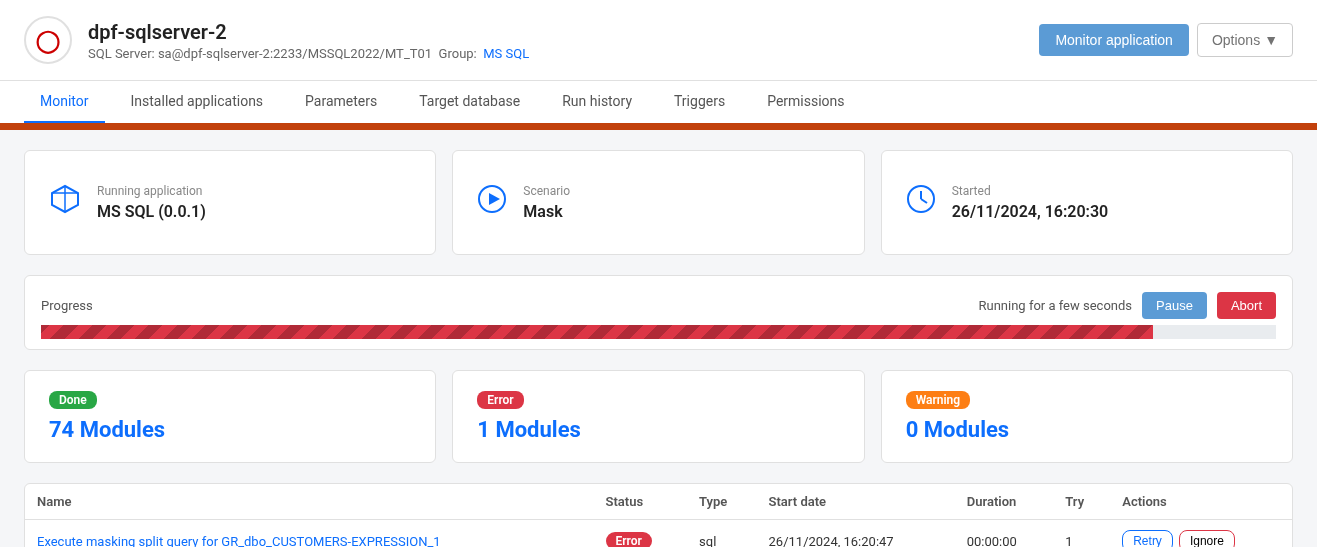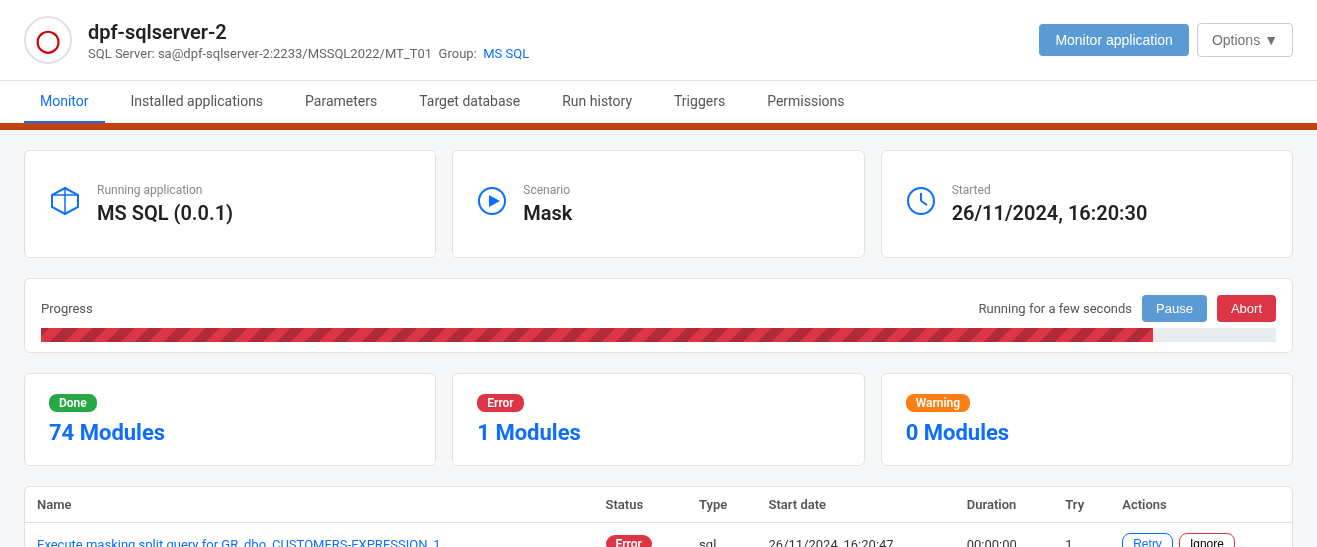--- a/index.html
+++ b/index.html
@@ -19,21 +19,21 @@
     .tabs { background: #fff; padding: 0 24px; border-bottom: 7px solid #c2410c; display: flex; gap: 10px; }
     .tab { padding: 12px 16px; cursor: pointer; font-size: 14px; color: #555; border-bottom: 2px solid transparent; text-decoration: none; display: inline-block; }
     .tab.active { color: #0d6efd; border-bottom: 2px solid #0d6efd; }
 
     .content { padding: 20px 24px; }
 
     .cards-row { display: flex; gap: 16px; margin-bottom: 20px; }
     .card { background: #fff; border-radius: 6px; border: 1px solid #e0e0e0; padding: 32px 24px; flex: 1; display: flex; align-items: center; gap: 16px; }
     .card-icon { font-size: 28px; color: #0d6efd; }
     .card-label { font-size: 12px; color: #888; margin-bottom: 4px; }
-    .card-value { font-size: 20px; font-weight: 600; color: #222; }
+    .card-value { font-size: 16px; font-weight: 600; color: #222; }
     .progress-label { font-size: 13px; color: #555; }
     .progress-status { font-size: 13px; color: #555; }
     .btn-pause { background: #5b9bd5; color: #fff; border: none; padding: 6px 14px; border-radius: 4px; cursor: pointer; font-size: 13px; }
     .btn-abort { background: #dc3545; color: #fff; border: none; padding: 6px 14px; border-radius: 4px; cursor: pointer; font-size: 13px; }
     .progress-bar-container { width: 100%; height: 14px; background: #e9ecef; border-radius: 0; overflow: hidden; }
     .progress-bar-fill { height: 100%; background: repeating-linear-gradient(
       -45deg,
       #dc3545,
       #dc3545 10px,
       #b02a37 10px,

